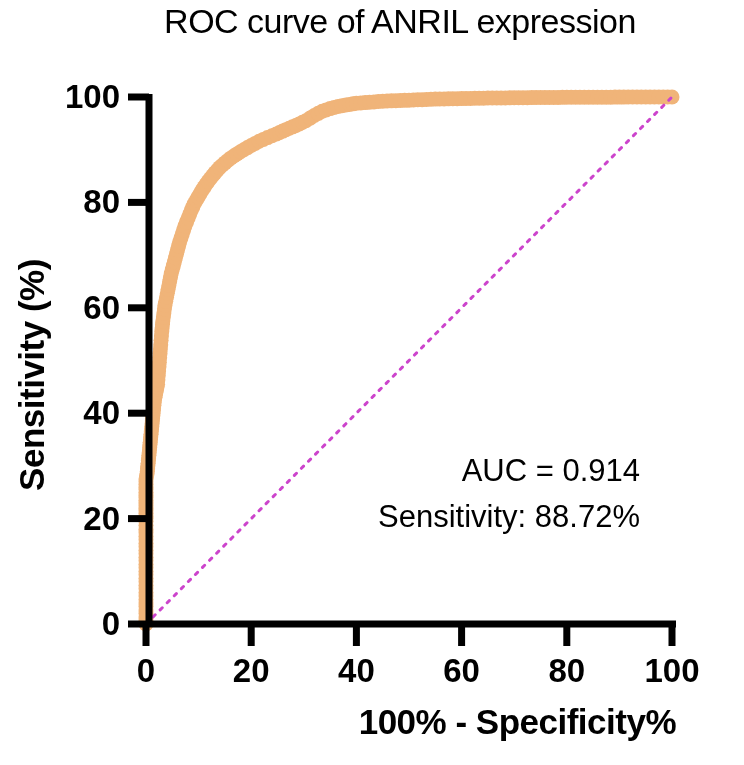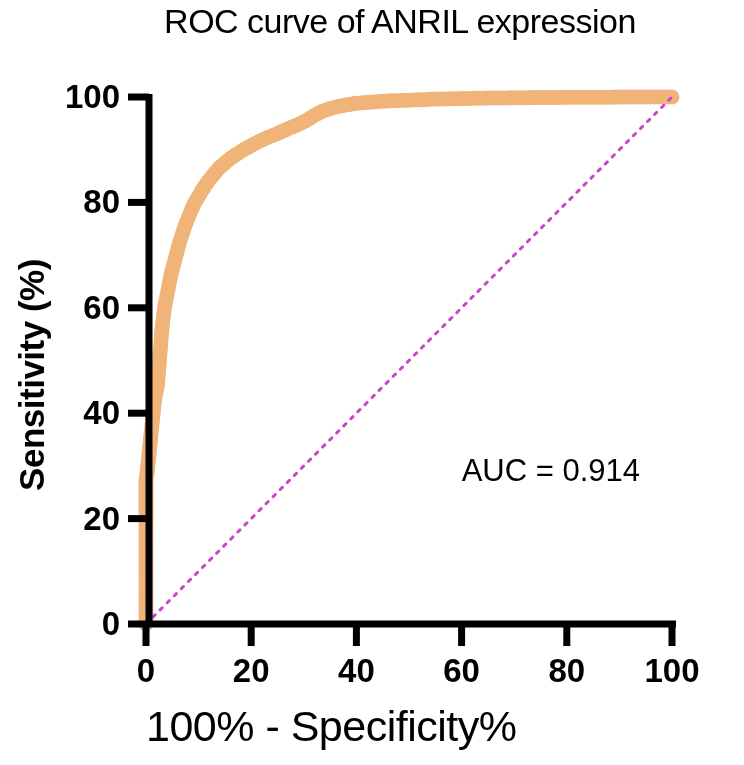--- a/index.html
+++ b/index.html
@@ -50,23 +50,23 @@
     font-weight: bold;
     font-size: 35px;
     letter-spacing: -0.5px;
     white-space: nowrap;
   }
   #x-axis-label {
     position: absolute;
     left: 146px;
     top: 702px;
     width: 530px;
-    text-align: left;
-    font-weight: normal;
-    font-size: 43px;
+    text-align: right;
+    font-weight: bold;
+    font-size: 35px;
     letter-spacing: -0.5px;
     white-space: nowrap;
   }
   .tick-label-x {
     position: absolute;
     font-weight: bold;
     font-size: 33px;
     text-align: center;
     transform: translateX(-50%);
     white-space: nowrap;
@@ -387,15 +387,16 @@
       <div class="tick-label-x" style="left: 461.6px; top: 652px;">60</div>
       <div class="tick-label-x" style="left: 566.8px; top: 652px;">80</div>
       <div class="tick-label-x" style="left: 672px; top: 652px;">100</div>
     </div>
 
   <div id="y-axis-label">Sensitivity (%)</div>
   <div id="x-axis-label">100% - Specificity%</div>
 
   <div id="annotation">
     <span class="annot-line">AUC = 0.914</span>
+    <span class="annot-line">Sensitivity: 88.72%</span>
   </div>
 
 </div>
 
 </body></html>

